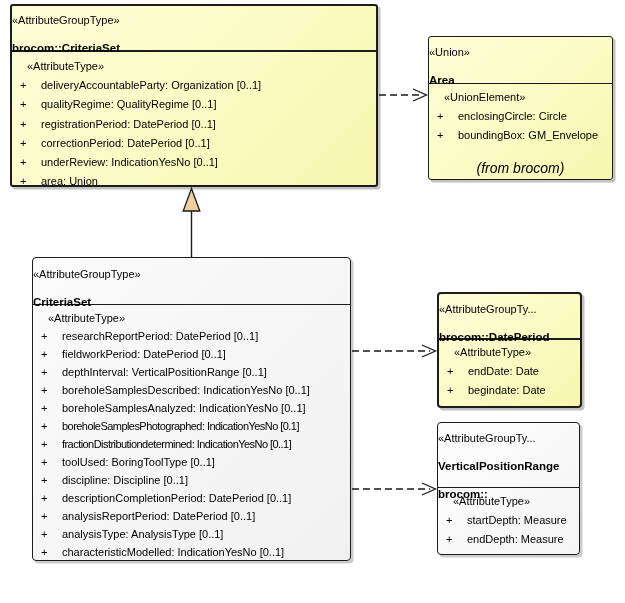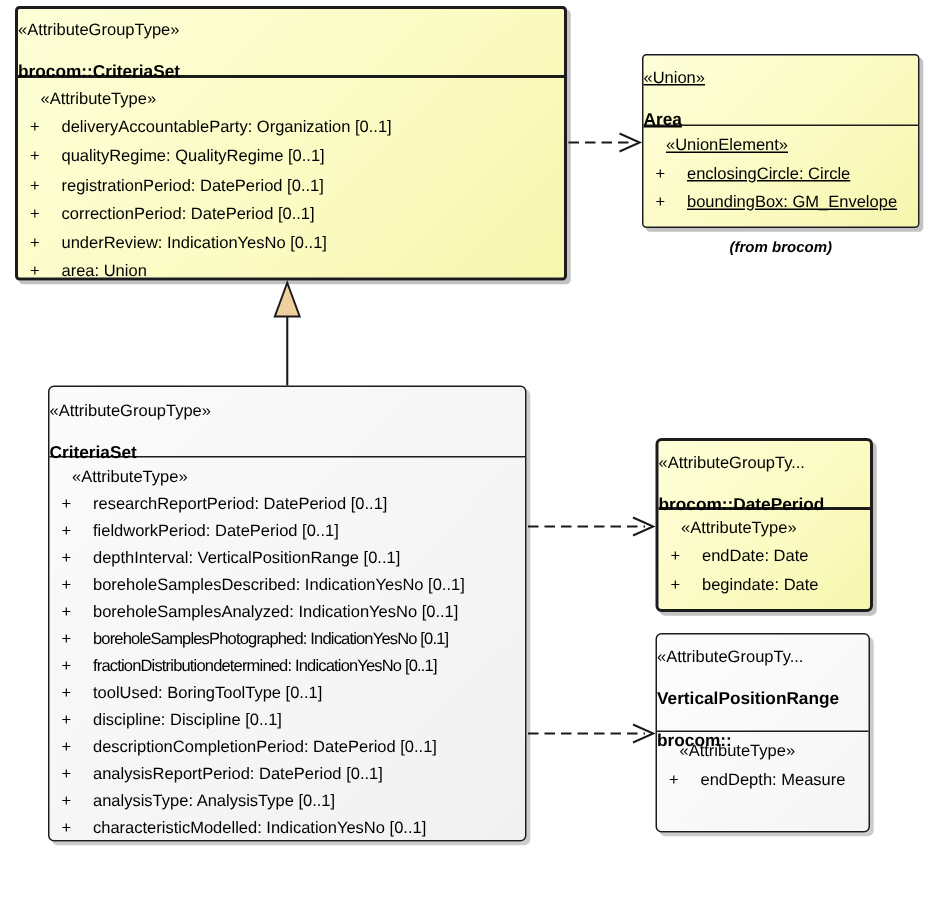--- a/index.html
+++ b/index.html
@@ -23,32 +23,32 @@
   .uml-header.div1 { border-bottom:1.5px solid #1c1c1c; }
   .stereotype { font-size:11px; }
   .box-name { font-size:11.5px; font-weight:bold;margin-top:10px; }
   .uml-body { }
   .section-label { padding-left:15px; }
   .attr-row { white-space:nowrap; }
   .vis { display:inline-block; width:21px; padding-left:8px; box-sizing:content-box; }
   .attr-text { }
   .condensed .attr-text { letter-spacing:-0.55px; }
   .note-label {
-    position:absolute; font-size:10px; font-style:italic;
-    text-align:center; width:185px;font-weight:bold;
+    position:absolute; font-size:14px; font-style:italic;
+    text-align:center; width:185px;
   }
   svg.connectors { position:absolute; left:0; top:0; }
 
   
   #box-brocom-criteriaset { left:10px; top:4px; width:368px; height:183px; }
   #box-brocom-criteriaset .uml-header { padding-top:5px; height:39px; line-height:18px; }
   #box-brocom-criteriaset .uml-body { padding-top:5px; }
   #box-brocom-criteriaset .row { height:19.2px; line-height:19.2px; }
 
-  #box-area { left:428px; top:36px; width:185px; height:116px;text-decoration:underline; }
+  #box-area { left:428px; top:36px; width:185px; height:144px; }
   #box-area .uml-header { padding-top:6px; height:40px; line-height:18px; }
   #box-area .uml-body { padding-top:4px; }
   #box-area .row { height:19px; line-height:19px; }
 
   #box-criteriaset { left:32px; top:257px; width:319px; height:304px; border-radius:4px; }
   #box-criteriaset .uml-header { padding-top:7px; height:39px; line-height:18px; }
   #box-criteriaset .uml-body { padding-top:4px; }
   #box-criteriaset .row { height:18px; line-height:18px; }
 
   #box-dateperiod { left:437px; top:292px; width:145px; height:116px; border-radius:4px; }
@@ -133,20 +133,21 @@
   </div>
 
   <div id="box-vpr" class="uml-box white">
     <div class="uml-header div1">
       <div class="stereotype">«AttributeGroupTy...</div>
       <div class="box-name">VerticalPositionRange</div>
       <div class="box-name">brocom::</div>
     </div>
     <div class="uml-body">
       <div class="row section-label">«AttributeType»</div>
+      <div class="row attr-row"><span class="vis">+</span><span class="attr-text">startDepth: Measure</span></div>
       <div class="row attr-row"><span class="vis">+</span><span class="attr-text">endDepth: Measure</span></div>
     </div>
   </div>
 
   <svg class="connectors" width="625" height="603" viewBox="0 0 625 603">
     <g>
       <line x1="191.5" y1="257" x2="191.5" y2="210" stroke="#1a1a1a" stroke-width="1.4"></line>
       <polygon points="191.5,188.5 183.2,211 199.8,211" fill="#f0cf9e" stroke="#1a1a1a" stroke-width="1.3"></polygon>
     </g>
     <g>

